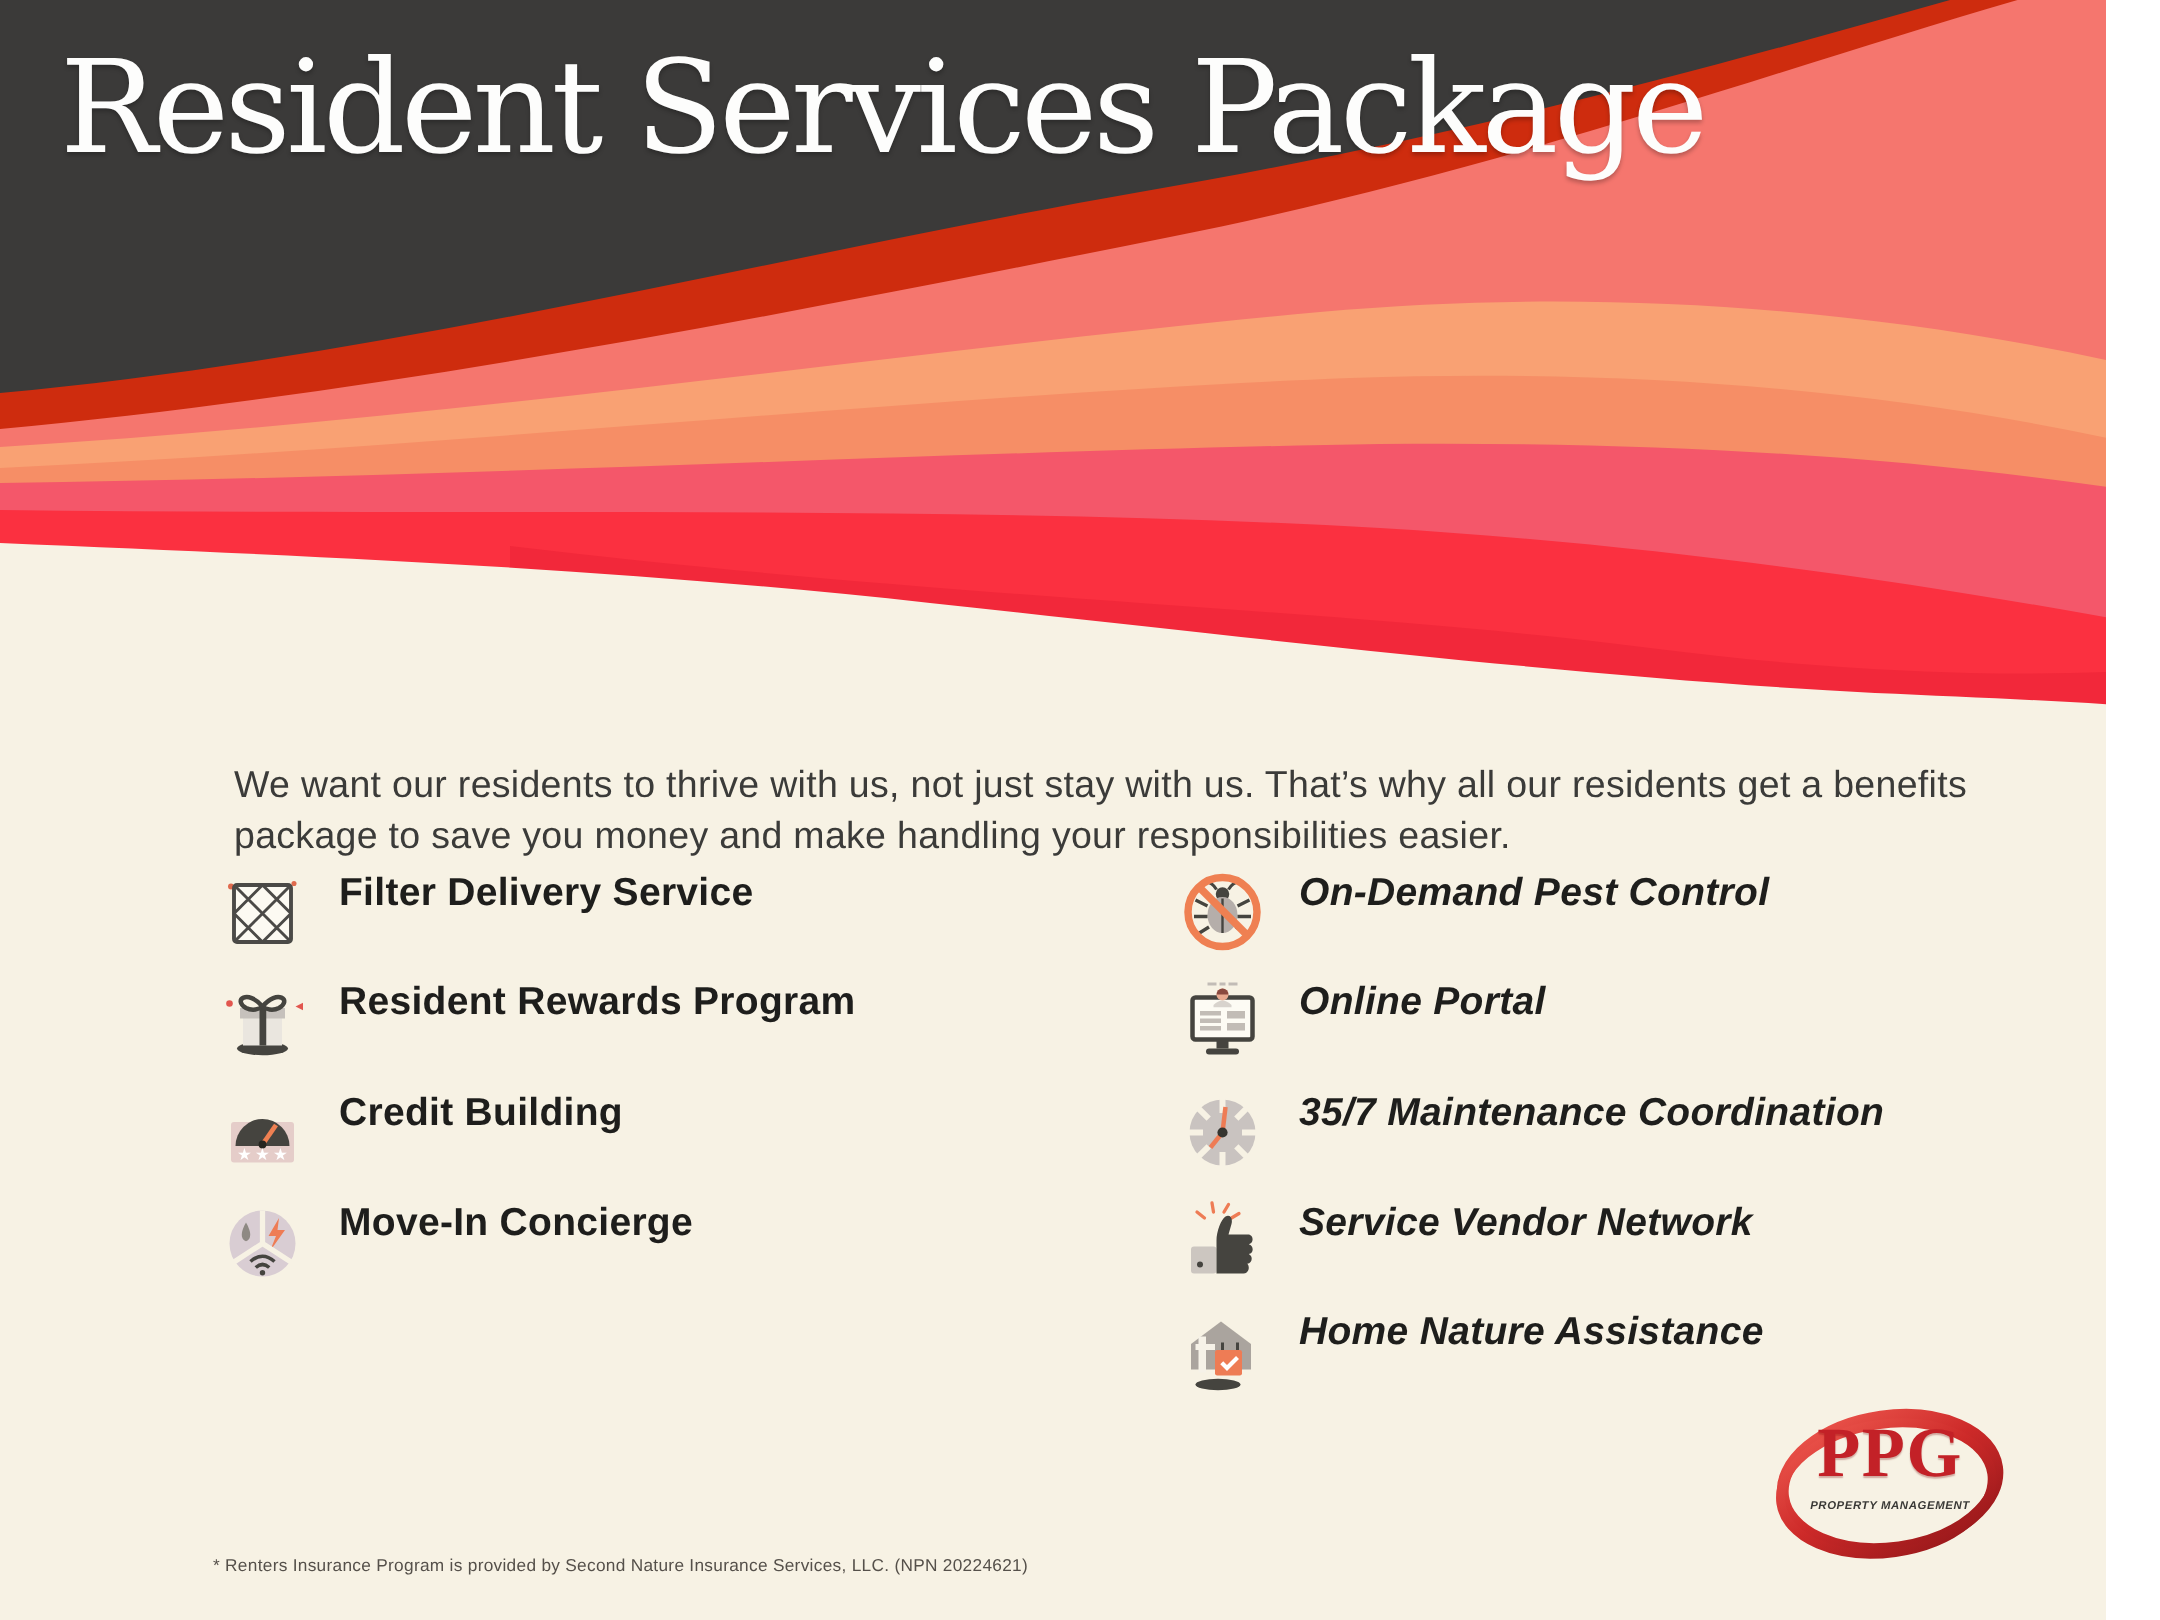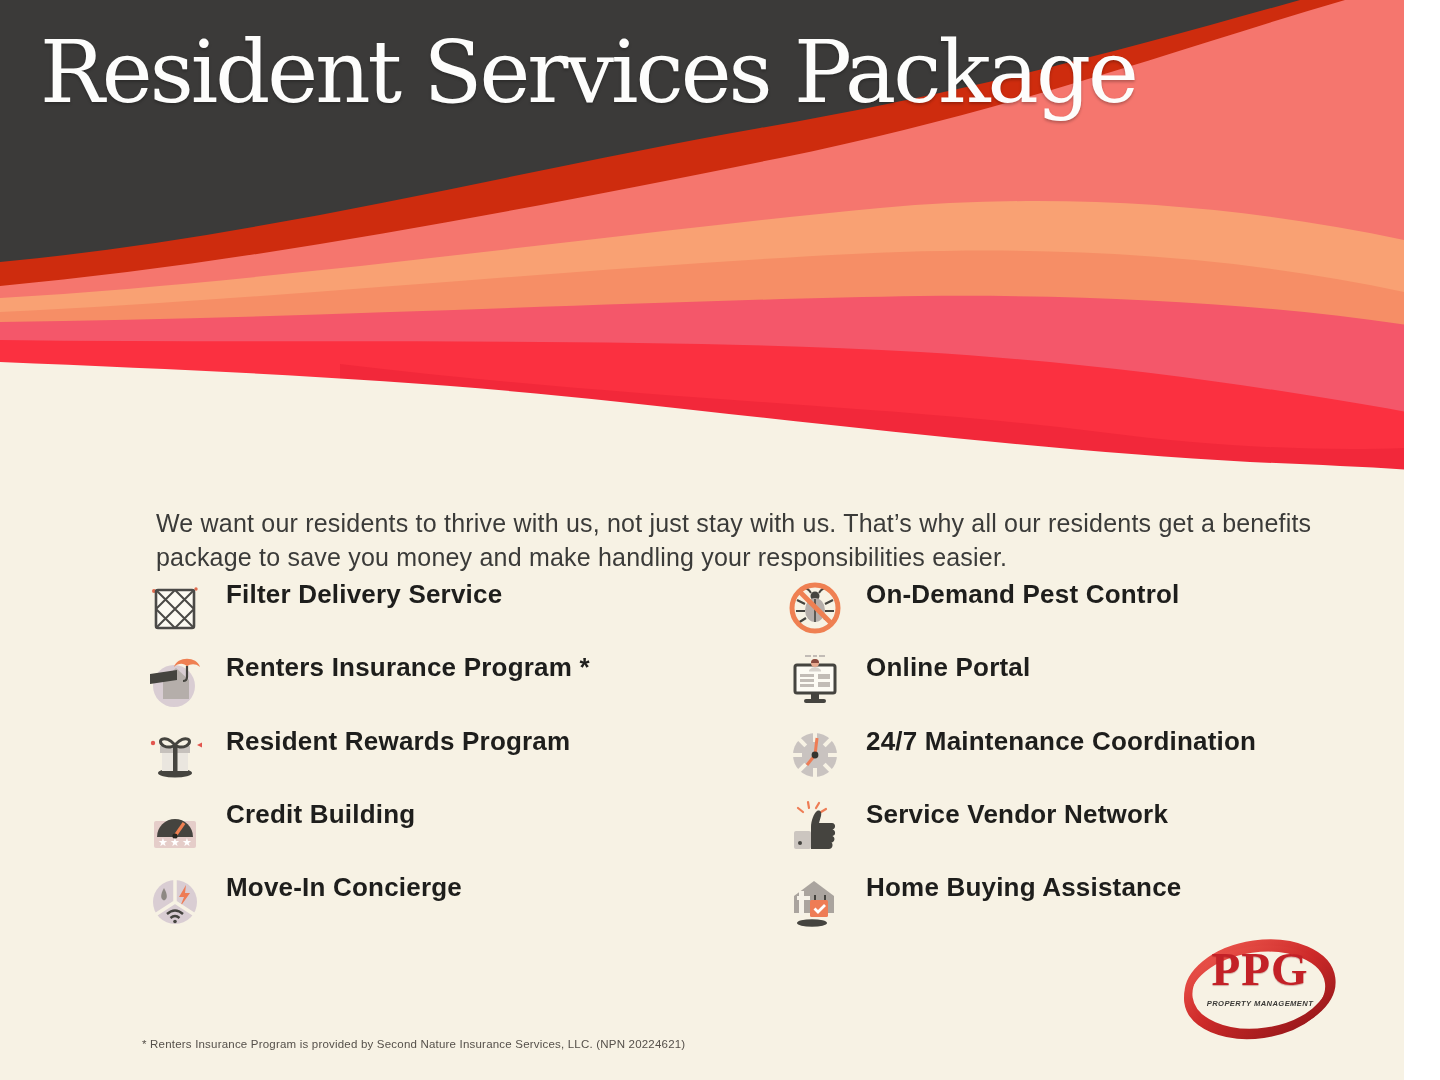--- a/index.html
+++ b/index.html
@@ -19,21 +19,21 @@
 
   
   .intro{
     position:absolute;left:140px;top:490px;width:1185px;margin:16px;
     font-size:25px;line-height:34px;color:#3b3b39;letter-spacing:.2px;
   }
 
   
   .col{position:absolute;top:579px;}
   .col.left{left:146px;}
-  .col.right{left:786px;}
+  .col.right{left:786px;font-style:italic;}
   .service{height:73.3px;display:flex;gap:22px;}
   .service .icn{width:58px;height:58px;flex:0 0 58px;display:flex;align-items:center;justify-content:center;}
   .service .icn svg{width:56px;height:56px;}
   .service .lbl{
     font-size:26px;font-weight:700;color:#1e1e1c;letter-spacing:.2px;white-space:nowrap;
   }
 
   
   .disclaimer{
     position:absolute;left:142px;top:1038px;margin:0;
@@ -82,32 +82,20 @@
         <svg viewBox="0 0 56 56">
           <circle cx="7" cy="11" r="2" fill="#e06b4e"></circle>
           <circle cx="49" cy="9" r="1.7" fill="#e06b4e"></circle>
           <rect x="9" y="10" width="38" height="38" rx="2" fill="#fcfaf2" stroke="#4b4a47" stroke-width="2.6"></rect>
           <path d="M9,29 L28,10 M28,10 L47,29 M9,29 L28,48 M28,48 L47,29 M9,10 L47,48 M47,10 L9,48" stroke="#4b4a47" stroke-width="2" fill="none"></path>
         </svg>
       </span>
       <span class="lbl">Filter Delivery Service</span>
     </div>
 
-    <div class="service">
-      <span class="icn">
-        <svg viewBox="0 0 56 56">
-          <circle cx="27" cy="33" r="21" fill="#d9cdd3"></circle>
-          <path d="M16,27 L29,15 L42,27 L42,46 L16,46 Z" fill="#b5aeaa"></path>
-          <path d="M3,21 L30,17 L30,27 L3,31 Z" fill="#45443f"></path>
-          <path d="M27,14 C30,3 50,3 53,14 C48,10 43,11 40,13.5 C37,9.5 31,10 27,14 Z" fill="#ef8052"></path>
-          <path d="M40,13 L40,24 q0,4 -4,4" stroke="#45443f" stroke-width="2.2" fill="none"></path>
-        </svg>
-      </span>
-      <span class="lbl">Renters Insurance Program *</span>
-    </div>
 
     <div class="service">
       <span class="icn">
         <svg viewBox="0 0 56 56">
           <circle cx="6" cy="16" r="2.2" fill="#e2564e"></circle>
           <path d="M50,18 l5,-2.5 v5 z" fill="#e2564e"></path>
           <ellipse cx="28" cy="46" rx="17" ry="4.5" fill="#45443f"></ellipse>
           <rect x="15" y="25" width="26" height="19" fill="#eae6df"></rect>
           <rect x="13" y="19" width="30" height="7" fill="#c6c1bc"></rect>
           <rect x="26" y="19" width="4.5" height="25" fill="#45443f"></rect>
@@ -200,21 +188,21 @@
             <line x1="15" y1="28" x2="5.5" y2="28"></line>
             <line x1="18.8" y1="18.8" x2="12.1" y2="12.1"></line>
             <line x1="28" y1="15" x2="28" y2="5.5"></line>
             <line x1="37.2" y1="18.8" x2="43.9" y2="12.1"></line>
           </g>
           <line x1="28" y1="28" x2="30" y2="11" stroke="#ee7c55" stroke-width="3"></line>
           <line x1="28" y1="28" x2="20" y2="38" stroke="#ee7c55" stroke-width="3"></line>
           <circle cx="28" cy="28" r="3.4" fill="#35342f"></circle>
         </svg>
       </span>
-      <span class="lbl">24/7 Maintenance Coordination</span>
+      <span class="lbl">35/7 Maintenance Coordination</span>
     </div>
 
     <div class="service">
       <span class="icn">
         <svg viewBox="0 0 56 56">
           <g stroke="#ee7c55" stroke-width="2.2" stroke-linecap="round" fill="none">
             <path d="M16,12 l-5,-4"></path>
             <path d="M22,8 l-1,-6"></path>
             <path d="M29,8 l3,-5"></path>
             <path d="M34,12 l5,-3"></path>
@@ -233,21 +221,21 @@
           <ellipse cx="25" cy="50" rx="15" ry="3.8" fill="#45443f"></ellipse>
           <path d="M7,23 L27,8 L47,23 L47,40 L7,40 Z" fill="#aaa49e"></path>
           <rect x="12" y="18" width="5" height="24" fill="#f6f2e8"></rect>
           <rect x="10" y="23" width="13" height="4" fill="#f6f2e8"></rect>
           <line x1="28" y1="22" x2="28" y2="28" stroke="#45443f" stroke-width="2"></line>
           <line x1="38" y1="22" x2="38" y2="28" stroke="#45443f" stroke-width="2"></line>
           <rect x="23" y="27" width="18" height="17" rx="1.5" fill="#ee7c55"></rect>
           <path d="M27.5,35.5 l3.5,3.5 l7,-7" stroke="#ffffff" stroke-width="2.8" fill="none"></path>
         </svg>
       </span>
-      <span class="lbl">Home Buying Assistance</span>
+      <span class="lbl">Home Nature Assistance</span>
     </div>
 
   </div>
 
   <p class="disclaimer">* Renters Insurance Program is provided by Second Nature Insurance Services, LLC. (NPN 20224621)</p>
 
   <div class="logo">
     <svg class="ring" viewBox="0 0 154 108">
       <defs>
         <linearGradient id="ppggrad" x1="0" y1="0" x2="0.7" y2="1">

